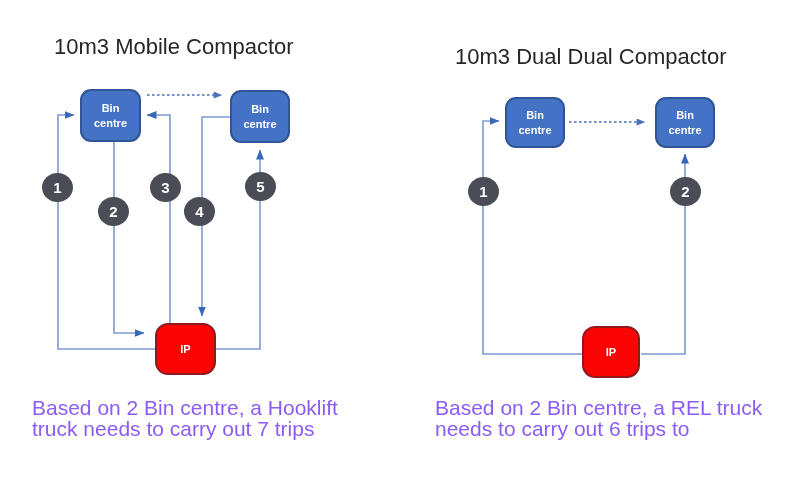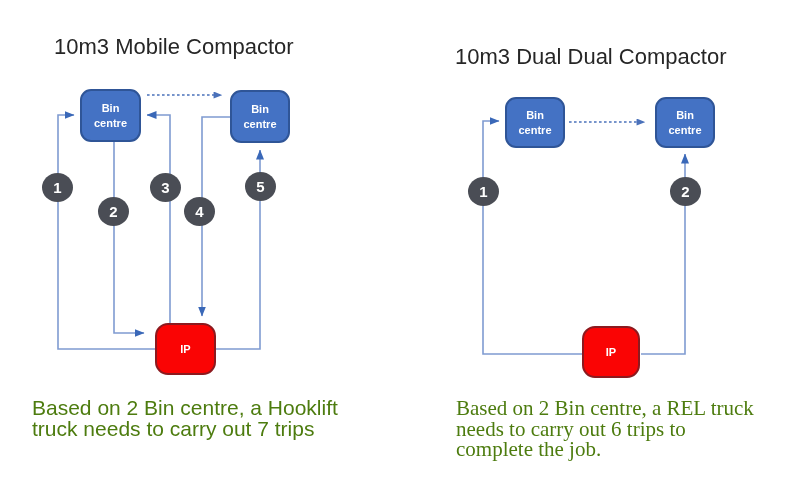--- a/index.html
+++ b/index.html
@@ -21,21 +21,21 @@
   .binbox{position:absolute;background:var(--box-blue);border:2px solid var(--box-border);
     border-radius:11px;display:flex;align-items:center;justify-content:center;
     box-sizing:border-box;text-align:center;}
   .binbox .lbl{display:block;color:#ffffff;font-size:11px;line-height:15px;font-weight:700;}
   .ipbox{position:absolute;background:var(--ip-red);border:2.5px solid var(--ip-border);
     border-radius:13px;display:flex;align-items:center;justify-content:center;
     box-sizing:border-box;color:#ffffff;font-size:11px;font-weight:700;}
   .stepcircle{position:absolute;width:31px;height:29px;border-radius:50%;
     background:var(--circle);color:#ffffff;font-size:15px;font-weight:700;
     display:flex;align-items:center;justify-content:center;}
-  .caption{position:absolute;font-size:21px;line-height:20.6px;color:#4d7c0f;}
+  .caption{position:absolute;font-size:21px;line-height:20.6px;color:#8b5cf6;}
   .caption span{display:block;white-space:nowrap;}
 </style>
 </head>
 <body>
 
 <div class="canvas">
 
   <svg class="layer" width="800" height="500" viewBox="0 0 800 500" xmlns="http://www.w3.org/2000/svg">
     <defs>
       <marker id="m-arrow" viewBox="0 0 10 8" markerWidth="10" markerHeight="8" refX="9.5" refY="4" orient="auto" markerUnits="userSpaceOnUse">
@@ -105,19 +105,18 @@
     </div>
   </div>
 
   <div class="ipbox" style="left:582px;top:326px;width:58px;height:52px;">
     <span>IP</span>
   </div>
 
   <div class="stepcircle" style="left:468px;top:177px;">1</div>
   <div class="stepcircle" style="left:670px;top:177px;">2</div>
 
-  <div class="caption" style="left:456px;top:398px;font-family:Liberation Serif, serif;">
+  <div class="caption" style="left:435px;top:398px;">
     <span>Based on 2 Bin centre, a REL truck</span>
     <span>needs to carry out 6 trips to</span>
-    <span>complete the job.</span>
   </div>
 
 </div>
 
 </body></html>

